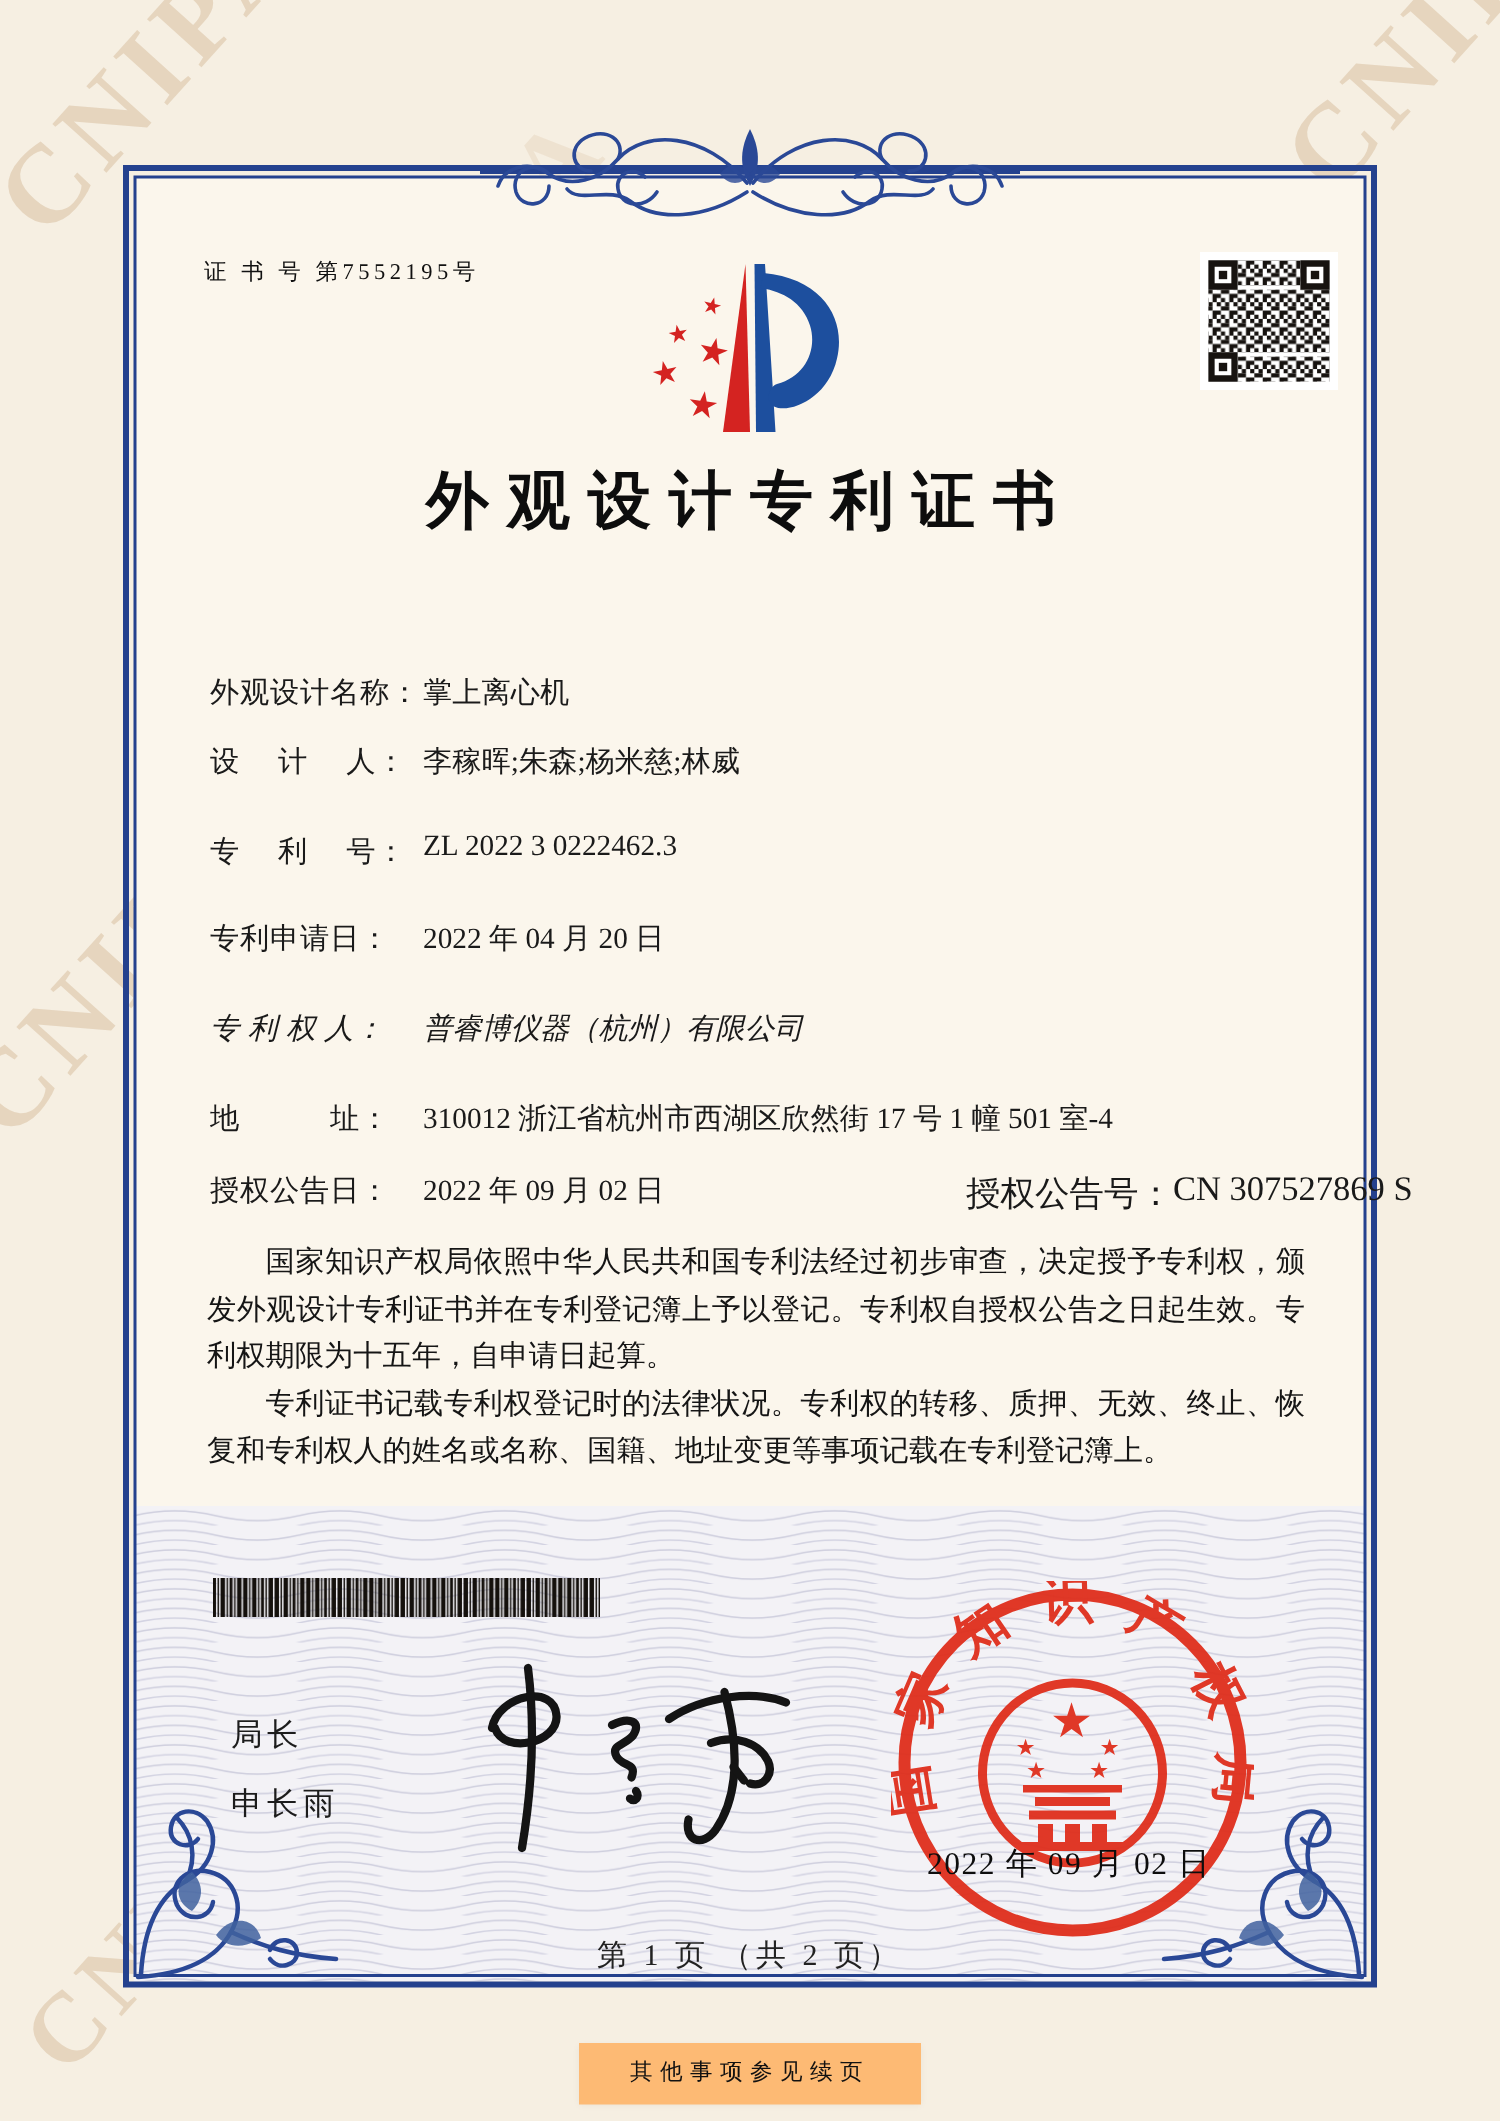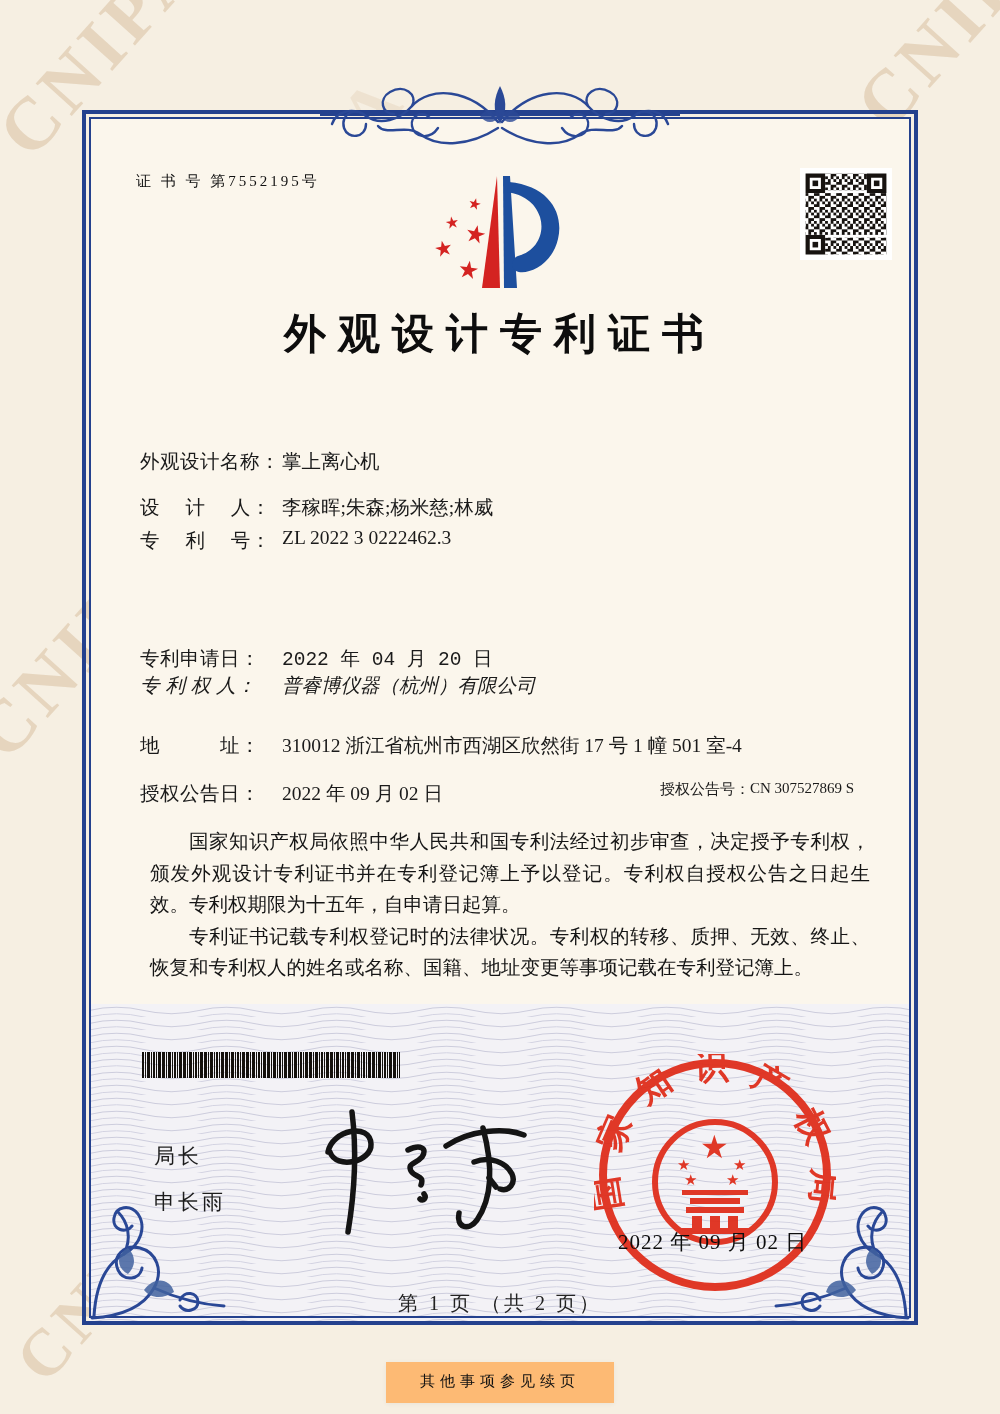--- a/index.html
+++ b/index.html
@@ -8,23 +8,23 @@
   .inner-bg{position:absolute;left:90px;top:118px;width:820px;height:1199px;background:#fbf6ec;}
   .frame{position:absolute;left:82px;top:110px;width:836px;height:1215px;border:4px solid #24418e;box-sizing:border-box;}
   .frame::after{content:"";position:absolute;inset:3px;border:2px solid #24418e;}
   .wm{position:absolute;font-weight:bold;letter-spacing:6px;color:rgba(196,160,116,.32);
       transform:rotate(-48deg);pointer-events:none;white-space:nowrap;}
   .cert-no{position:absolute;left:136px;top:172px;font-size:15px;letter-spacing:3px;color:#111;}
   .title{position:absolute;left:0;width:100%;top:306px;text-align:center;font-size:42px;
          font-weight:bold;letter-spacing:12px;color:#0d0d0d;}
   .field-row{position:absolute;left:140px;display:flex;font-size:19.5px;white-space:nowrap;}
   .field-label{width:142px;flex:0 0 142px;letter-spacing:.5px;}
-  .pair2{position:absolute;left:520px;top:0;display:flex;font-size:15px;white-space:nowrap;}
+  .pair2{position:absolute;left:504px;top:0;display:flex;font-size:23px;white-space:nowrap;}
   .body-text{position:absolute;left:138px;right:130px;top:826px;font-size:19.5px;line-height:1.62;
-             text-align:justify;color:#151515;margin-left:12px;}
+             text-align:justify;color:#151515;}
   .body-text p{margin:0;text-indent:2em;}
   .guilloche{position:absolute;left:89px;top:1004px;}
   .barcode{position:absolute;left:142px;top:1052px;}
   .director{position:absolute;left:154px;font-family:"Liberation Sans",sans-serif;
             font-size:21px;letter-spacing:3px;color:#1c1c1c;}
   .signature{position:absolute;left:278px;top:1100px;}
   .seal{position:absolute;left:594px;top:1054px;opacity:.93;}
   .seal-date{position:absolute;left:618px;top:1228px;font-size:21px;letter-spacing:1px;color:#0d0d0d;z-index:5;}
   .page-footer{position:absolute;left:0;width:100%;top:1290px;text-align:center;font-size:20px;letter-spacing:3px;color:#222;}
   .note{position:absolute;left:50%;transform:translateX(-50%);top:1362px;background:#fdba74;
@@ -157,25 +157,25 @@
   <div class="title">外观设计专利证书</div>
 
   <div class="field-row" style="top:448px;">
     <span class="field-label">外观设计名称：</span>
     <span class="field-value">掌上离心机</span>
   </div>
   <div class="field-row" style="top:494px;">
     <span class="field-label">设　 计　 人：</span>
     <span class="field-value">李稼晖;朱森;杨米慈;林威</span>
   </div>
-  <div class="field-row" style="top:527px;">
+  <div class="field-row" style="top:554px;">
     <span class="field-label">专　 利　 号：</span>
     <span class="field-value">ZL 2022 3 0222462.3</span>
   </div>
-  <div class="field-row" style="top:645px;font-family:Liberation Mono, monospace;">
+  <div class="field-row" style="top:612px;">
     <span class="field-label">专利申请日：</span>
     <span class="field-value">2022 年 04 月 20 日</span>
   </div>
   <div class="field-row" style="top:672px;font-style:italic;">
     <span class="field-label">专 利 权 人：</span>
     <span class="field-value">普睿博仪器（杭州）有限公司</span>
   </div>
   <div class="field-row" style="top:732px;">
     <span class="field-label">地　　　址：</span>
     <span class="field-value">310012 浙江省杭州市西湖区欣然街 17 号 1 幢 501 室-4</span>

